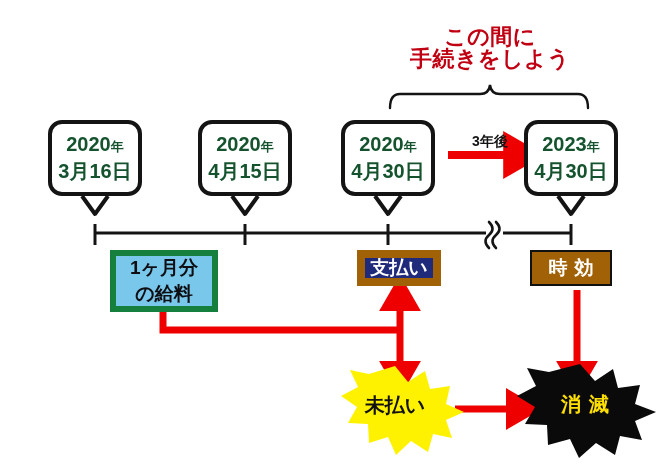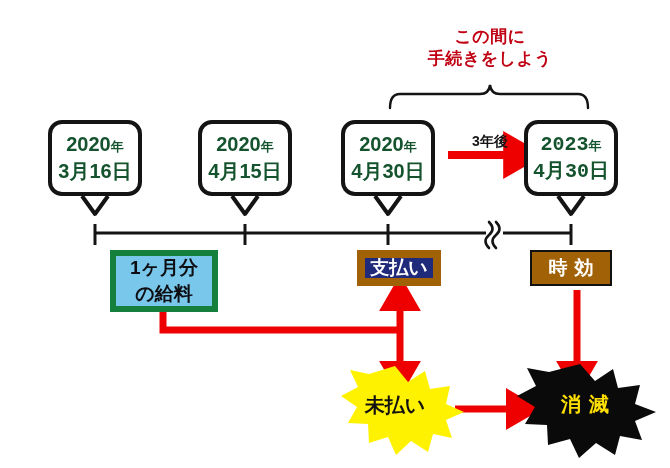--- a/index.html
+++ b/index.html
@@ -29,21 +29,21 @@
 
   
   .heading {
     position: absolute;
     left: 390px;
     top: 26px;
     width: 200px;
     text-align: center;
     color: #c00012;
     font-weight: bold;
-    font-size: 17px;
+    font-size: 22px;
     line-height: 22px;
     letter-spacing: 0.5px;
   }
 
   
   .bubble {
     position: absolute;
     width: 94px;
     height: 76px;
     box-sizing: border-box;
@@ -258,21 +258,21 @@
     <div class="line">4月15日</div>
   </div>
 
   <div class="bubble" style="left:341px; top:120px;">
     <div class="line">
       <span>2020</span><span class="unit">年</span>
     </div>
     <div class="line">4月30日</div>
   </div>
 
-  <div class="bubble" style="left:524px; top:120px;font-family:Liberation Mono, monospace;">
+  <div class="bubble" style="left:524px; top:120px;">
     <div class="line">
       <span>2023</span><span class="unit">年</span>
     </div>
     <div class="line">4月30日</div>
   </div>
 
   <div class="years-label">3年後</div>
 
   <div class="tbox tbox-salary">
     <div class="line">1ヶ月分</div>

